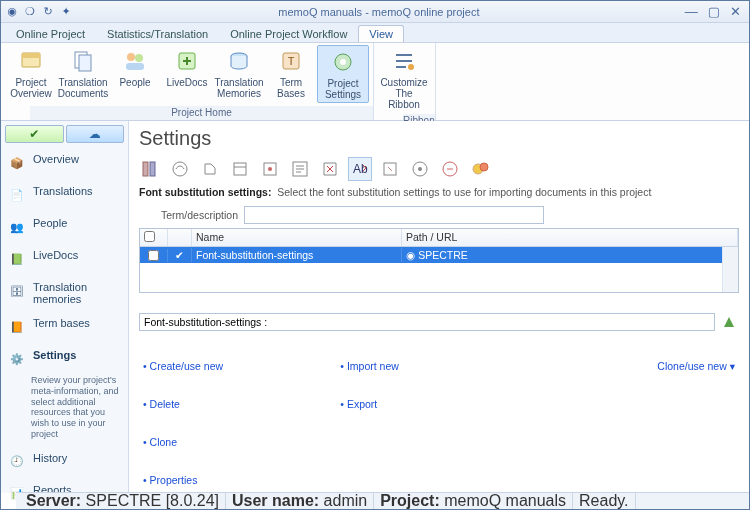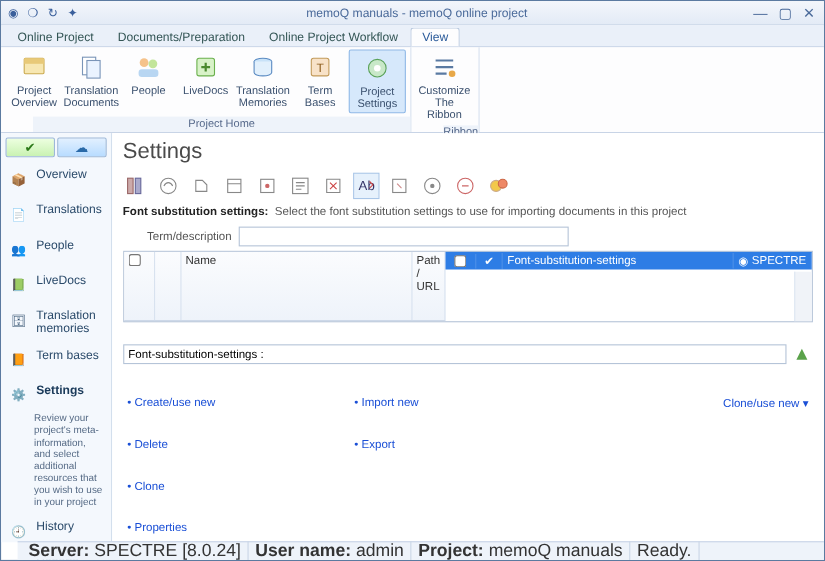--- a/index.html
+++ b/index.html
@@ -46,21 +46,21 @@
   .content h1 { font-size:20px; font-weight:normal; color:#4a4a4a; padding:6px 10px 4px;}
   .toolbar-row { display:flex; gap:8px; padding:4px 10px;}
   .toolbar-row .ticn { width:22px; height:22px; display:flex; align-items:center; justify-content:center; color:#556;}
   .toolbar-row .ticn.active { outline:1px solid #a9c6e8; background:#e6f1fc;}
   .desc-row { padding:2px 10px 6px; font-size:10.5px;}
   .desc-row b { color:#222;}
   .desc-row span { color:#555;}
   .filter-row { display:flex; align-items:center; gap:6px; padding:2px 32px 4px; font-size:10.5px; color:#555;}
   .filter-row input { flex:0 0 300px; height:18px; border:1px solid #b5c4d8; padding:0 4px;}
   
-  .grid-wrap { margin:0 10px; border:1px solid #b5c4d8; flex:1; min-height:0; background:#fff; position:relative; display:flex; flex-direction:row;}
+  .grid-wrap { margin:0 10px; border:1px solid #b5c4d8; flex:1; min-height:0; background:#fff; position:relative; display:flex; flex-direction:column;}
   .grid-head { display:flex; background:linear-gradient(#fbfcfe,#eef3fa); border-bottom:1px solid #c8d4e6; font-size:10.5px; color:#333;}
   .grid-head .c { padding:2px 4px; border-right:1px solid #d8e2ef;}
   .grid-row { display:flex; background:#2e7de5; color:#fff; font-size:10.5px; height:16px; align-items:center;}
   .grid-row .c { padding:1px 4px; border-right:1px solid rgba(255,255,255,0.15); display:flex; align-items:center; gap:3px;}
   .c.cb { width:28px; justify-content:center;}
   .c.ic { width:24px; justify-content:center;}
   .c.nm { width:210px;}
   .c.pu { flex:1;}
   .scroll-v { position:absolute; right:0; top:18px; bottom:0; width:16px; background:#f0f3f8; border-left:1px solid #dde6f2;}
   
@@ -96,21 +96,21 @@
   <div class="title">memoQ manuals - memoQ online project</div>
   <div class="winctrl">
     <span>—</span>
     <span>▢</span>
     <span>✕</span>
   </div>
 </div>
 
 <div class="ribbon-tabs">
   <div class="tab">Online Project</div>
-  <div class="tab">Documents/Preparation</div>
+  <div class="tab">Statistics/Translation</div>
   <div class="tab">Online Project Workflow</div>
   <div class="tab active">View</div>
 </div>
 
 <div class="ribbon">
   <div class="ribbon-group">
     <div class="items">
       <div class="ribbon-btn">
           <div class="icn">
             <svg width="24" height="24">

